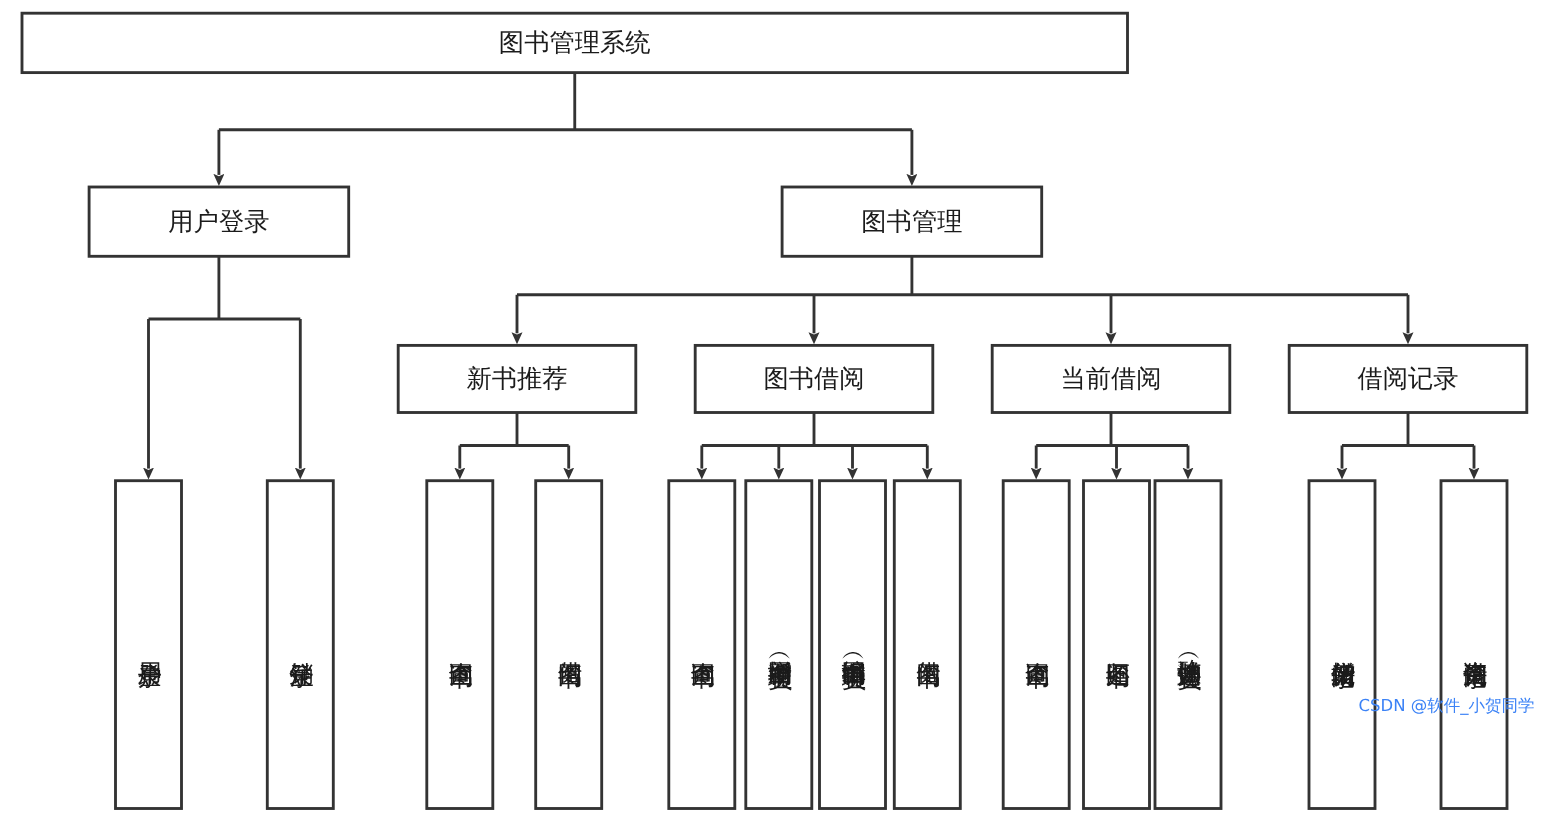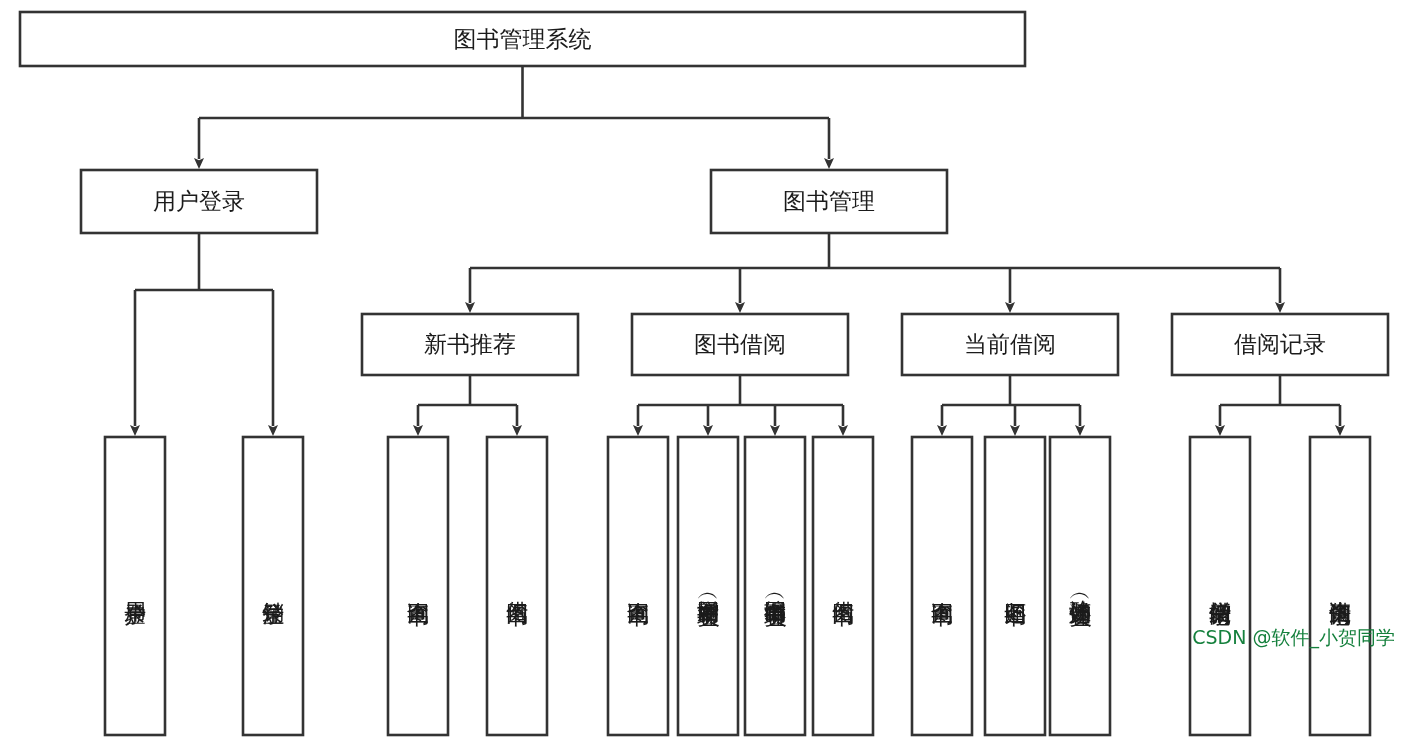--- a/index.html
+++ b/index.html
@@ -60,22 +60,22 @@
     stroke-linecap: butt;
   }
   .arrow-head {
     fill: #333333;
   }
   .watermark {
     position: absolute;
     right: 10px;
     bottom: 6px;
     font-family: "DejaVu Sans", "Liberation Sans", sans-serif;
-    font-size: 19px;
-    color: #15803d;
+    font-size: 15px;
+    color: #3b82f6;
     white-space: nowrap;
     pointer-events: none;
   }
 </style>
 </head>
 <body>
 
 <div id="diagram-root">
   <svg class="canvas" viewBox="0 0 1405 747">
     <defs>

